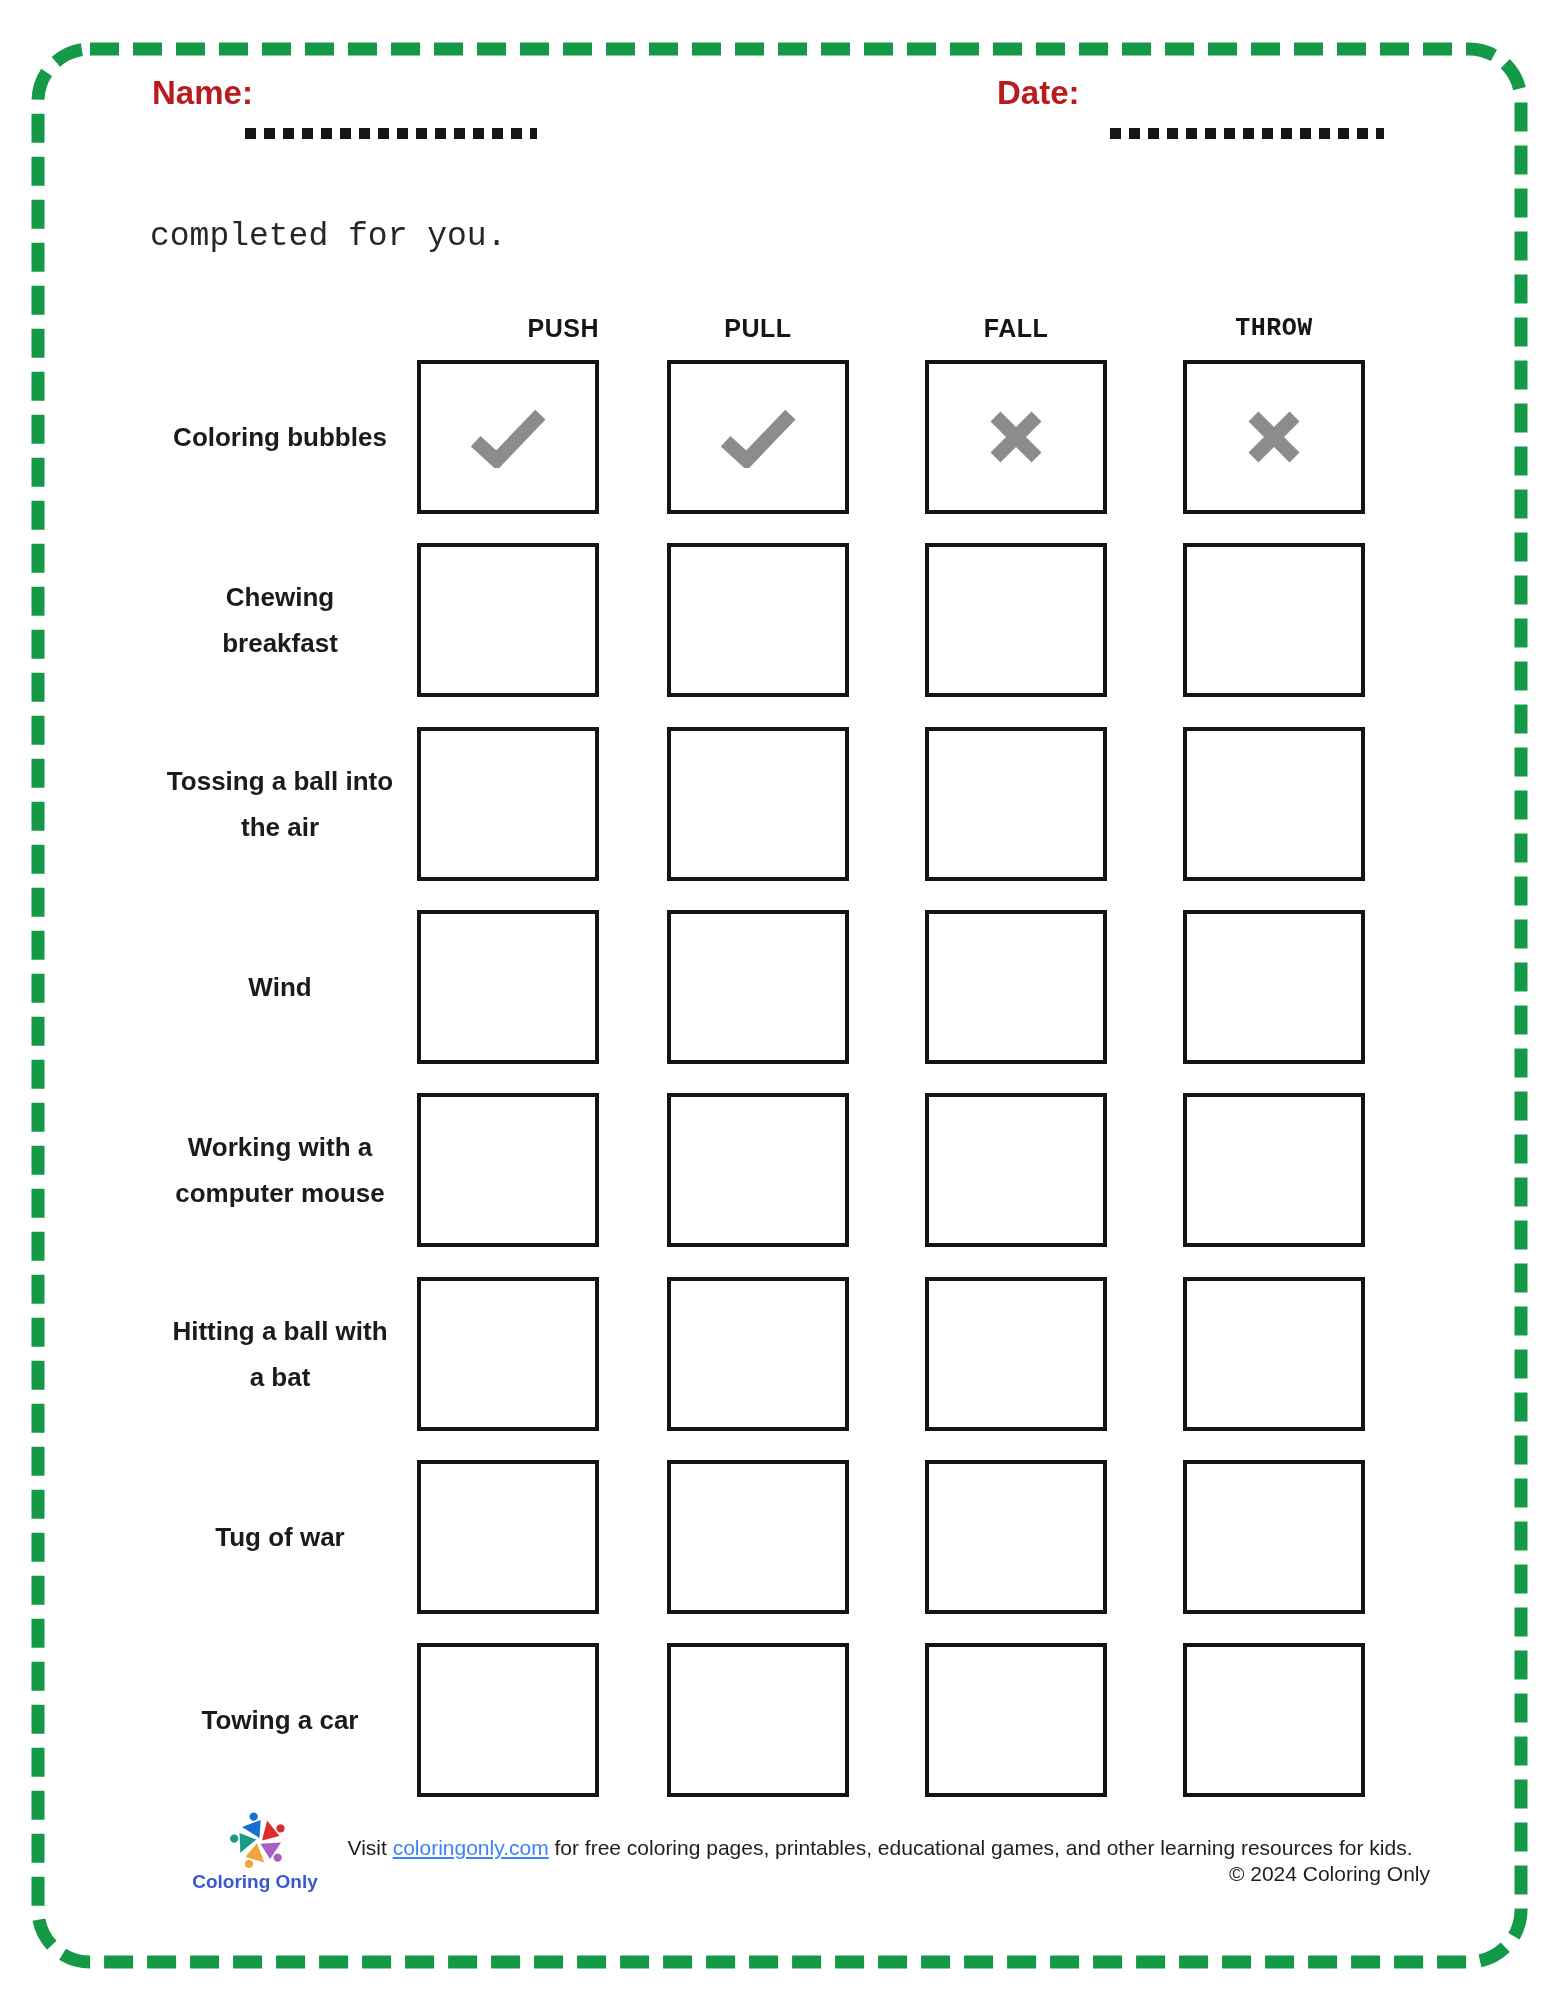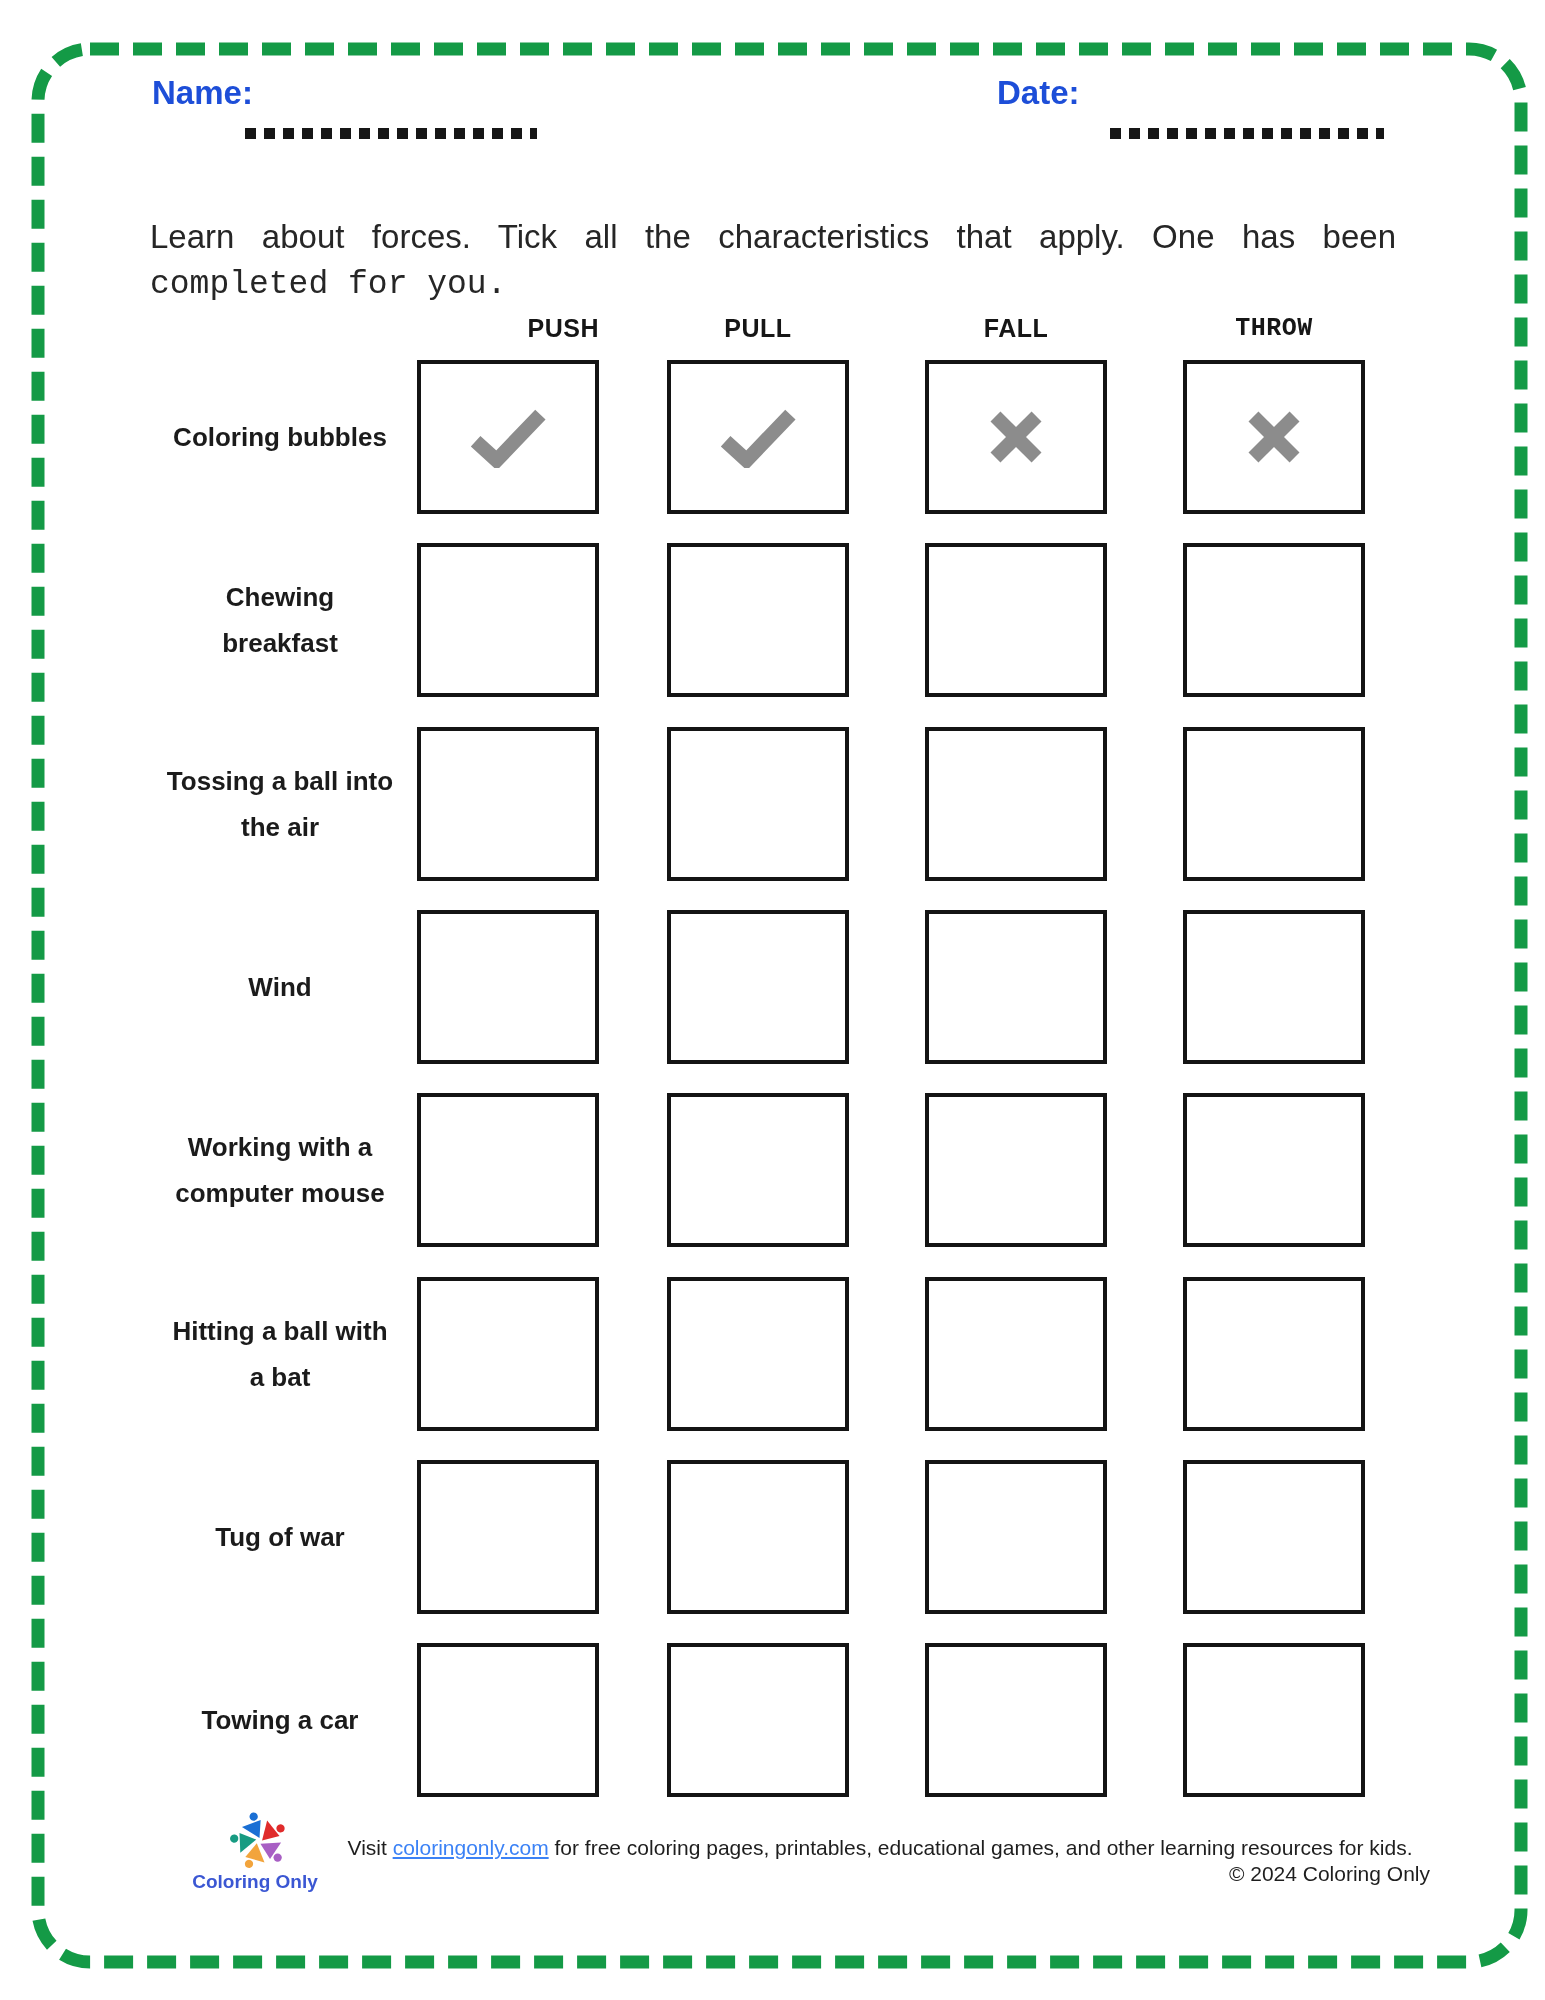--- a/index.html
+++ b/index.html
@@ -4,21 +4,21 @@
 <style>
   html,body { margin:0; padding:0; background:#ffffff; }
   .page {
     position:relative; width:1545px; height:2000px; background:#ffffff;
     font-family:"Liberation Sans", sans-serif; overflow:hidden;
   }
   .border-svg { position:absolute; left:0; top:0; width:1545px; height:2000px; }
 
   
   .name-label, .date-label {
-    position:absolute; top:74px; font-size:33px; font-weight:bold; color:#1d4ed8;
+    position:absolute; top:74px; font-size:33px; font-weight:bold; color:#b91c1c;
   }
   .name-label { left:152px; }
   .date-label { left:997px; }
   .dotline {
     position:absolute; height:11px;
     background:repeating-linear-gradient(90deg,#161616 0 11px, transparent 11px 19px);
   }
   .name-line { left:245px; top:128px; width:292px; }
   .date-line { left:1110px; top:128px; width:274px; }
 
@@ -79,21 +79,20 @@
   </svg>
 
   <div class="name-label">Name:</div>
   <div class="dotline name-line"></div>
 
   <div class="date-label">Date:</div>
   <div class="dotline date-line"></div>
 
 
   <div class="instructions">
-    <div class="instr-line1">Learn about forces. Tick all the characteristics that apply. One has been</div>
     <div class="instr-line2">completed for you.</div>
   </div>
 
   <div class="col-header ch0">PUSH</div>
   <div class="col-header ch1">PULL</div>
   <div class="col-header ch2">FALL</div>
   <div class="col-header ch3">THROW</div>
 
   <div>
       <div class="row-label" style="top: 360px;">Coloring bubbles</div>

